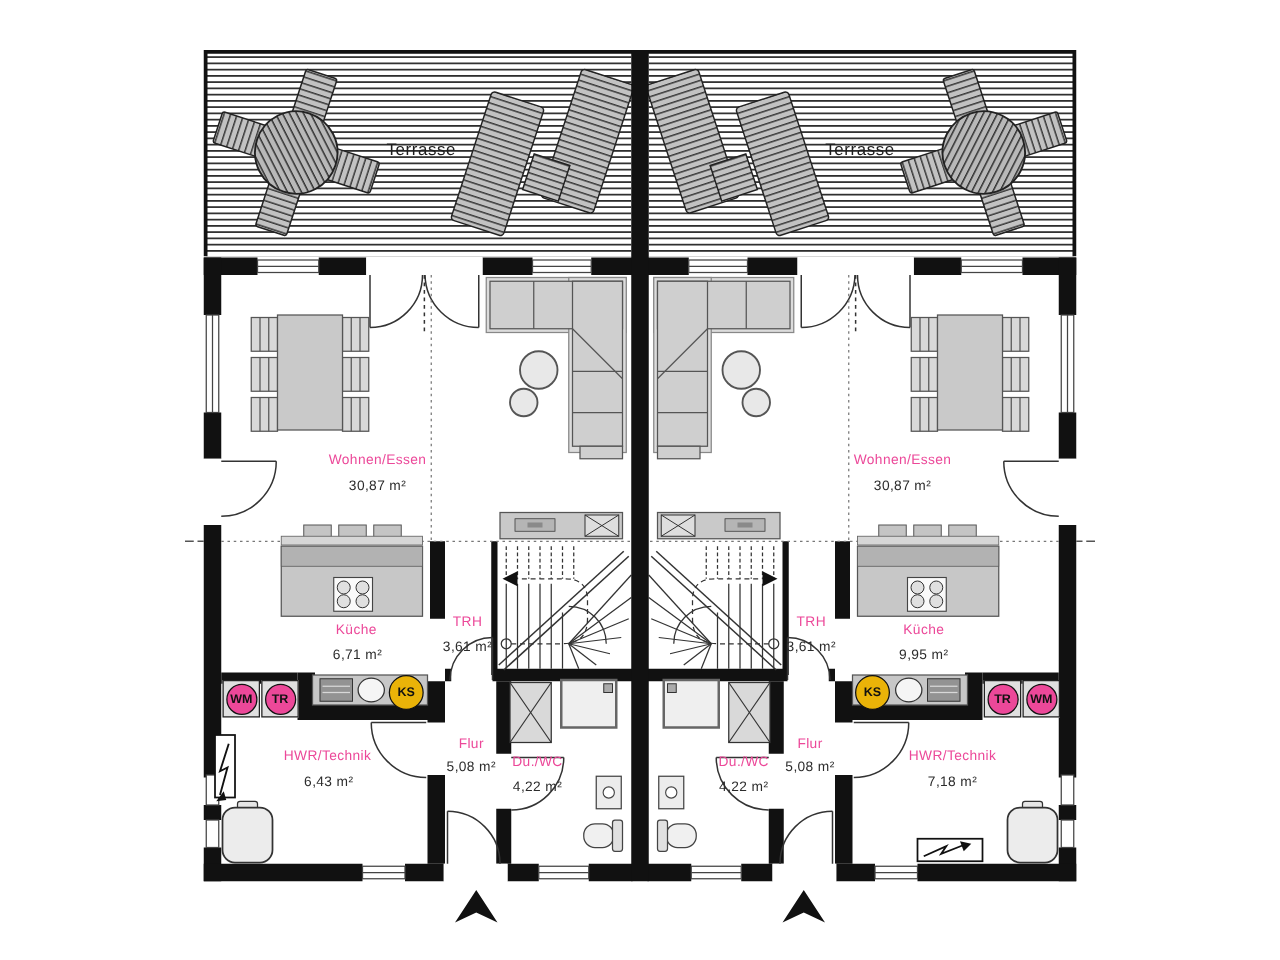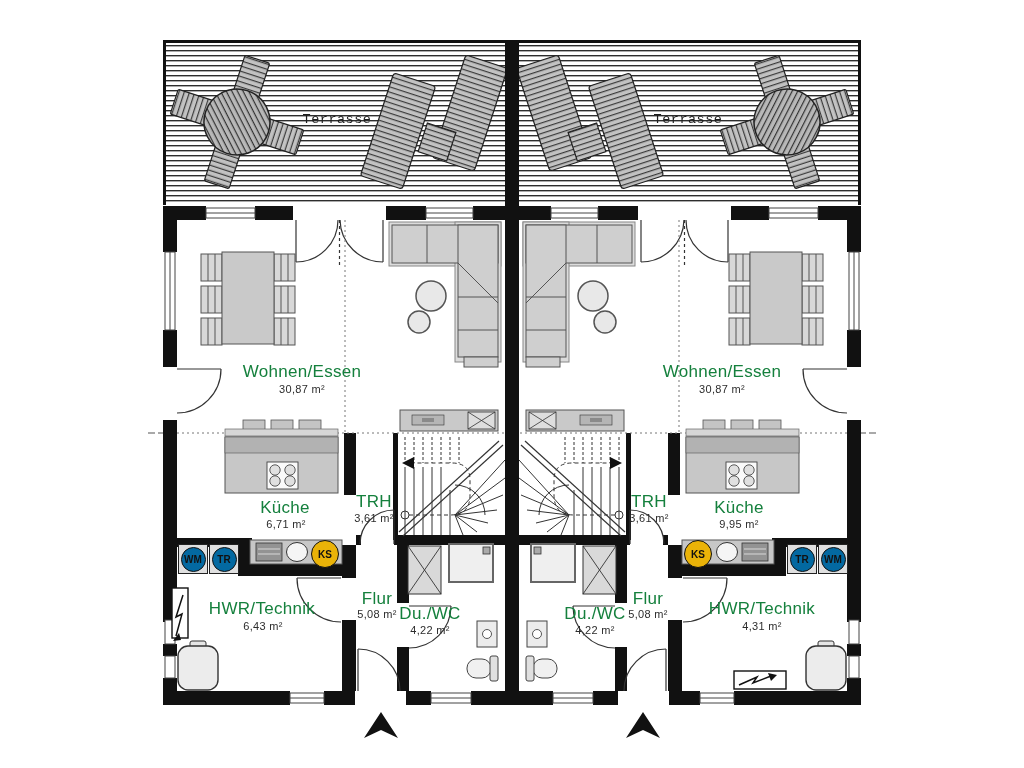--- a/index.html
+++ b/index.html
@@ -1,25 +1,25 @@
 <!DOCTYPE html>
 <html><head>
 <meta charset="utf-8">
 <style>
   html,body{margin:0;padding:0;background:#ffffff;}
   #stage{position:relative;width:1024px;height:768px;background:#fff;overflow:hidden;
          font-family:"Liberation Sans",sans-serif;}
   #planlayer{position:absolute;left:0;top:0;}
   .lbl{position:absolute;transform:translateX(-50%);font-family:"Liberation Sans",sans-serif;
-       font-size:17px;color:#15803d;white-space:nowrap;letter-spacing:.3px;text-align:center;}
+       font-size:11px;color:#ec4899;white-space:nowrap;letter-spacing:.3px;text-align:center;}
   .ar{font-size:11px;color:#2c2c2c;}
-  .ter{font-size:13.5px;color:#1d1d1d;letter-spacing:.5px;font-family:Liberation Mono, monospace;}
+  .ter{font-size:13.5px;color:#1d1d1d;letter-spacing:.5px;}
   .appl{position:absolute;width:30px;height:30px;background:#e0e0e0;border:1px solid #222;
         display:flex;align-items:center;justify-content:center;box-sizing:border-box;}
-  .appl .c{width:25px;height:25px;border:1.5px solid #111;border-radius:50%;background:#0369a1;
+  .appl .c{width:25px;height:25px;border:1.5px solid #111;border-radius:50%;background:#ec4899;
         display:flex;align-items:center;justify-content:center;
         font-weight:bold;font-size:10px;color:#111;box-sizing:border-box;}
   .ks{position:absolute;width:28px;height:28px;border:1.5px solid #111;border-radius:50%;
       background:#eab308;display:flex;align-items:center;justify-content:center;
       font-weight:bold;font-size:10px;color:#111;box-sizing:border-box;}
 </style>
 </head>
 <body>
 
 <div id="stage">
@@ -286,21 +286,21 @@
 <div class="lbl ar" style="left:739px;top:518px;">9,95 m²</div>
 
 <div class="lbl" style="left:374px;top:492px;">TRH</div>
 <div class="lbl ar" style="left:374px;top:512px;">3,61 m²</div>
 <div class="lbl" style="left:649px;top:492px;">TRH</div>
 <div class="lbl ar" style="left:649px;top:512px;">3,61 m²</div>
 
 <div class="lbl" style="left:262px;top:599px;">HWR/Technik</div>
 <div class="lbl ar" style="left:263px;top:620px;">6,43 m²</div>
 <div class="lbl" style="left:762px;top:599px;">HWR/Technik</div>
-<div class="lbl ar" style="left:762px;top:620px;">4,31 m²</div>
+<div class="lbl ar" style="left:762px;top:620px;">7,18 m²</div>
 
 <div class="lbl" style="left:377px;top:589px;">Flur</div>
 <div class="lbl ar" style="left:377px;top:608px;">5,08 m²</div>
 <div class="lbl" style="left:648px;top:589px;">Flur</div>
 <div class="lbl ar" style="left:648px;top:608px;">5,08 m²</div>
 
 <div class="lbl" style="left:430px;top:604px;">Du./WC</div>
 <div class="lbl ar" style="left:430px;top:624px;">4,22 m²</div>
 <div class="lbl" style="left:595px;top:604px;">Du./WC</div>
 <div class="lbl ar" style="left:595px;top:624px;">4,22 m²</div>

